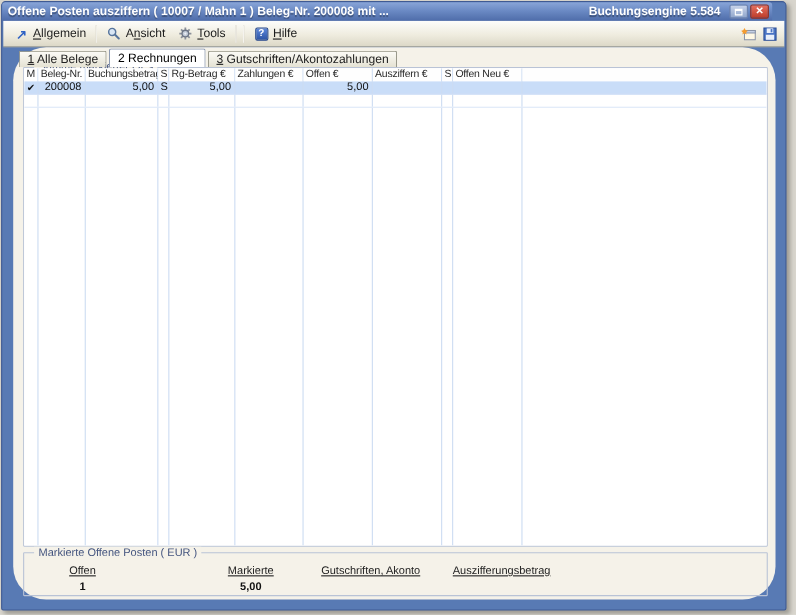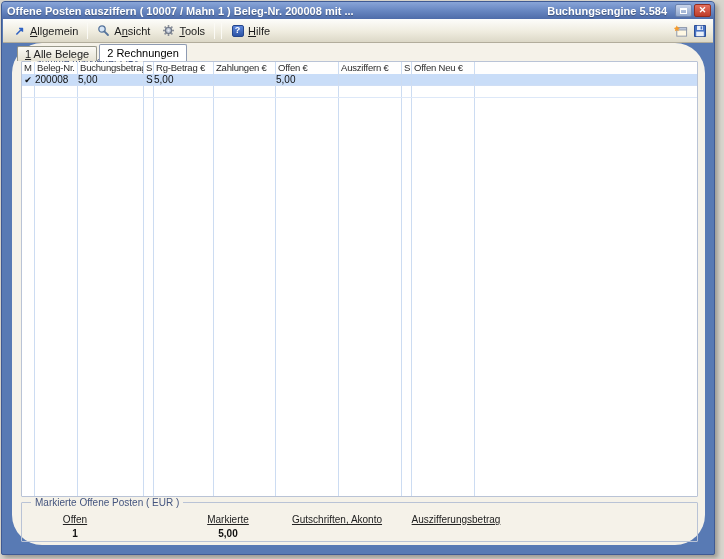--- a/index.html
+++ b/index.html
@@ -12,21 +12,21 @@
   }
   .window {
     position:absolute; left:1px; top:1px; width:714px; height:554px;
     background:#587ab4;
     border:1px solid #3f5a93;
     border-radius:4px 4px 2px 2px;
     box-shadow:3px 3px 4px rgba(110,108,100,.55);
   }
   
   .titlebar {
-    position:absolute; left:0; right:0; top:0; height:17px;
+    position:absolute; left:0; right:12px; top:0; height:17px;
     background:linear-gradient(#89a5d8 0%, #6b8ac4 45%, #4e6ca9 100%);
     border-radius:3px 3px 0 0;
     display:flex; align-items:center;
     padding:0 3px 0 5px;
     color:#fff; font-size:11px; font-weight:bold;
     white-space:nowrap;
   }
   .titlebar .title { flex:1; overflow:hidden; text-overflow:ellipsis; text-shadow:0 1px 1px rgba(0,0,0,.35); }
   .titlebar .engine { margin-right:6px; text-shadow:0 1px 1px rgba(0,0,0,.35); }
   .winbtn {
@@ -111,21 +111,21 @@
   .thead { height:12px; }
   .thead .cell {
     font-size:9.5px; letter-spacing:-0.2px; color:#2b2b2b;
     padding-left:2px; line-height:12px; background:#fefefe;
     cursor:default;
   }
   .rsel { height:12px; background:#c9ddf8; border-bottom:1px solid #cfdef5; cursor:default; }
   .rsel .cell { color:#111; }
   .rempty { height:12px; border-bottom:1px solid #dde8f8; }
   .tfill { flex:1; }
-  .num { text-align:left; padding-right:3px; }
+  .num { text-align:right; padding-right:3px; }
   .ctext { padding-left:2px; }
   .check { color:#2f9e45; font-size:9px; text-align:center; line-height:12px; }
   
   .sumcol { position:absolute; top:11px; transform:translateX(-50%); text-align:center; white-space:nowrap; }
   .sumlabel { font-size:10px; color:#222; text-decoration:underline; }
   .sumvalue { font-size:10px; font-weight:bold; color:#111; margin-top:3px; }
   svg { display:block; }
 </style>
 </head>
 <body>
@@ -202,20 +202,23 @@
   </div>
 
   <div class="content">
 
     <div class="tabs">
       <div class="tab">
         <span><span></span><u>1</u><span> Alle Belege</span></span>
       </div>
       <div class="tab active">
         <span><span>2 Rechnungen</span><u></u><span></span></span>
+      </div>
+      <div class="tab">
+        <span><span></span><u>3</u><span> Gutschriften/Akontozahlungen</span></span>
       </div>
     </div>
 
     <div class="groupbox gb-ops">
       <span class="legend">Summe markierter OPs</span>
       <div class="optable">
         <div class="trow thead">
           <div class="cell c0">M</div>
           <div class="cell c1">Beleg-Nr.</div>
           <div class="cell c2">Buchungsbetrag €</div>

